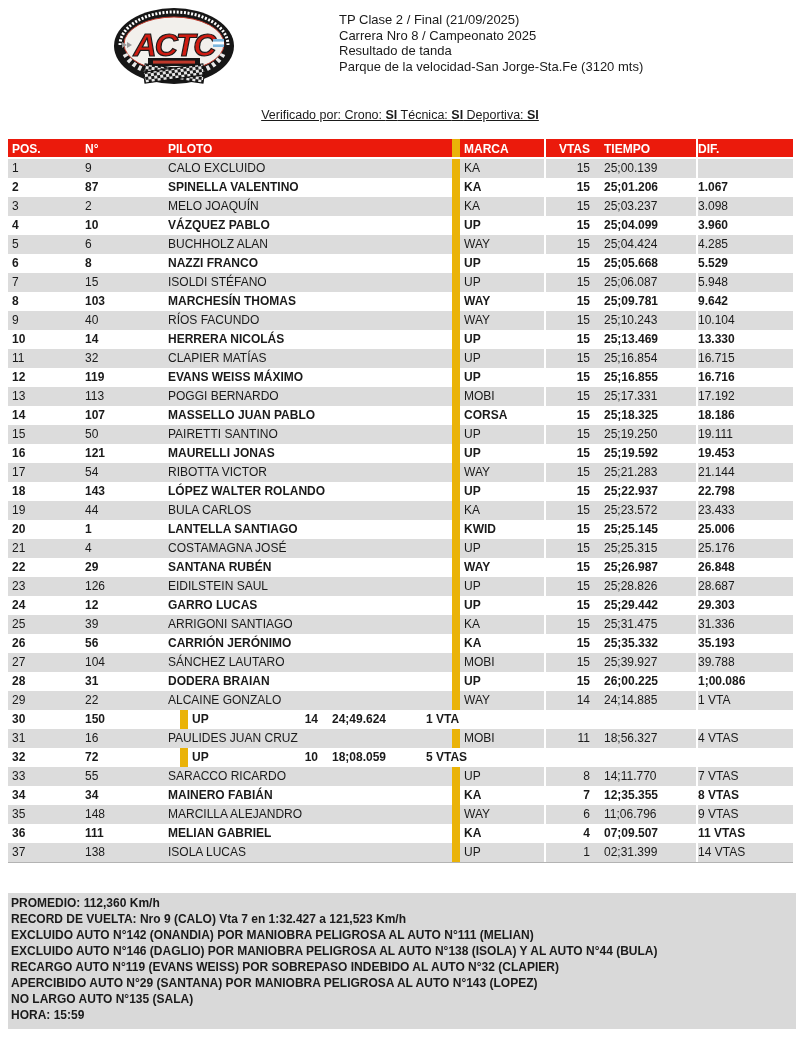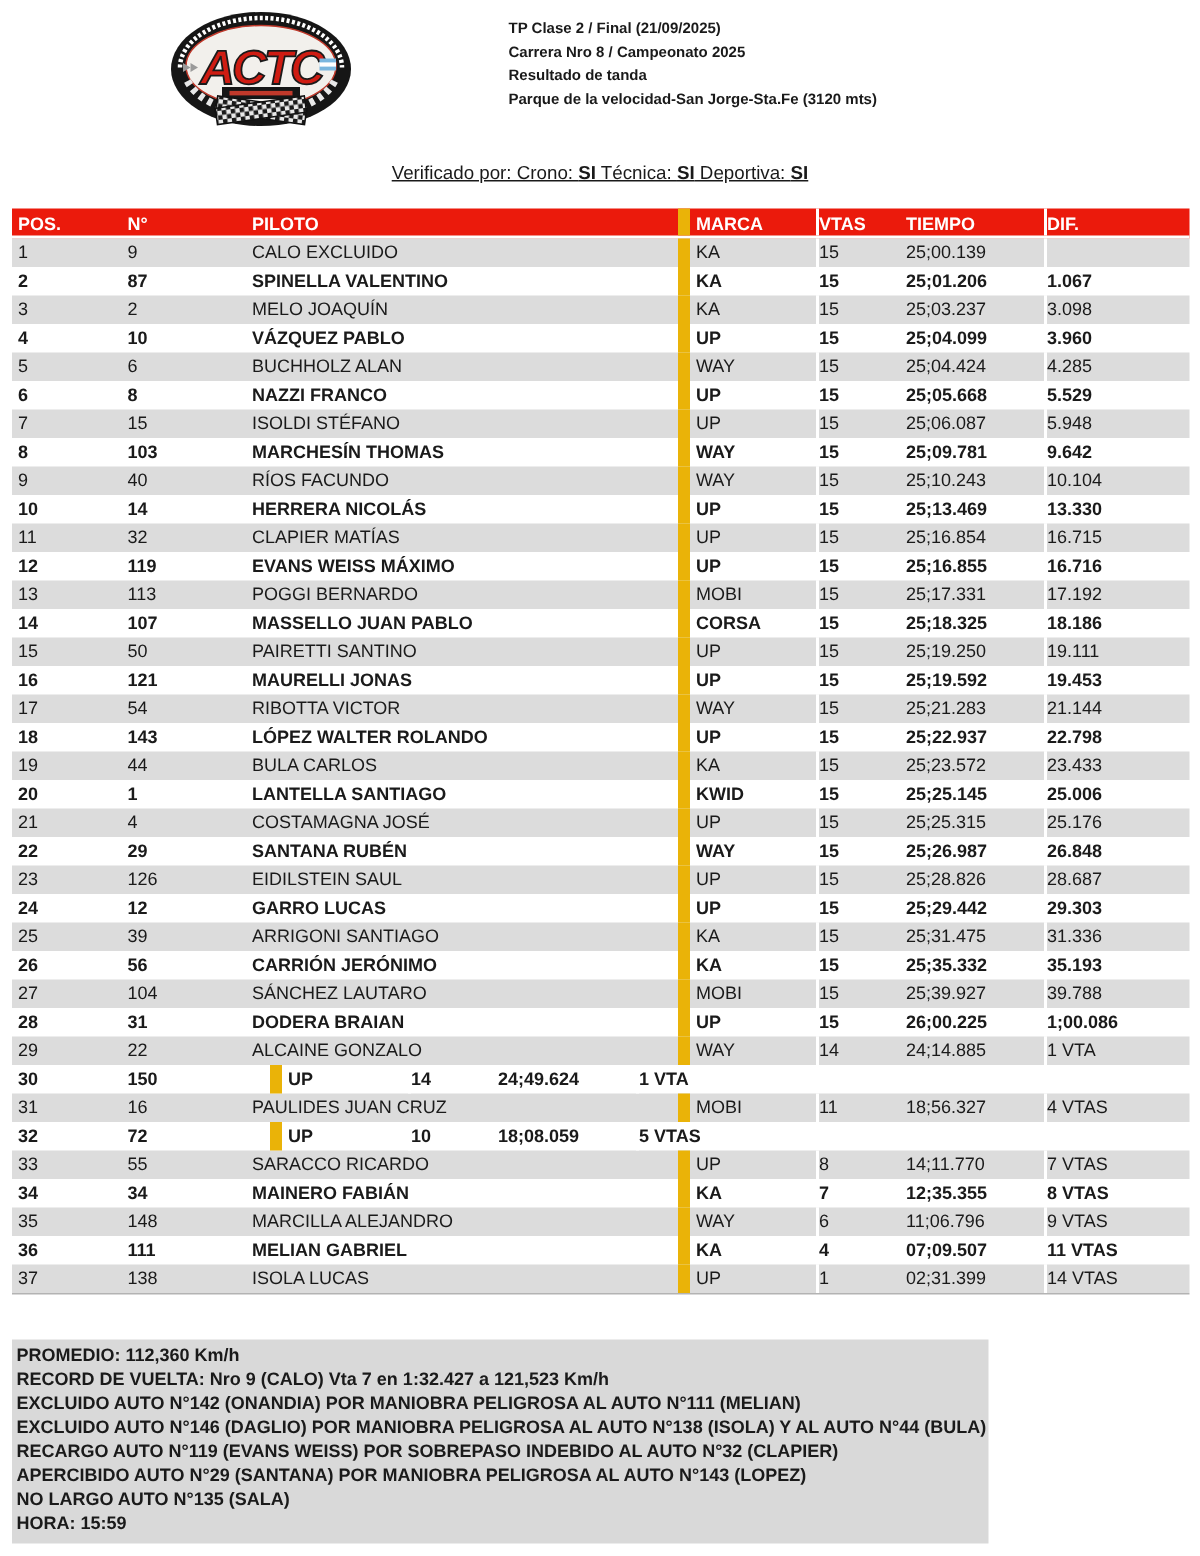--- a/index.html
+++ b/index.html
@@ -8,21 +8,21 @@
     font-family: "Liberation Sans", sans-serif;
     color: #1a1a1a;
     overflow: hidden;
   }
   .page { position: relative; width: 800px; height: 1037px; background: #fff; }
 
   
   .logo-wrap { position: absolute; left: 112px; top: 4px; width: 125px; height: 92px; }
   .race-info {
     position: absolute; left: 339px; top: 12px; width: 332px;
-    font-size: 10px; font-weight: bold; line-height: 15.5px;
+    font-size: 13px; font-weight: normal; line-height: 15.5px;
   }
   .verify-line {
     position: absolute; top: 108px; left: 0; width: 100%;
     text-align: center; font-size: 12.5px; text-decoration: underline;
   }
   .verify-line b { font-weight: bold; }
 
   
   .rtable { position: absolute; left: 8px; top: 139px; width: 785px; }
   .trow, .thead { display: flex; width: 100%; }
@@ -34,27 +34,27 @@
   }
   .trow { height: 19px; line-height: 19px; font-size: 12px; }
   .trow.stripe { background: var(--row-gray, #DCDCDC); font-weight: normal; }
   .trow.boldrow { background: #fff; font-weight: bold; }
   .tbody { border-bottom: 1px solid #b3b3b3; }
   .tcell { overflow: hidden; white-space: nowrap; }
   .c-pos    { width: 77px;  padding-left: 4px; }
   .c-num    { width: 83px; }
   .c-pilot  { width: 272px; }
   .c-marca  { width: 92px;  border-left: 8px solid #eab308; padding-left: 4px; margin-left: 12px; }
-  .c-vtas   { width: 52px;  border-left: 2px solid #fff; padding-right: 6px; }
+  .c-vtas   { width: 52px;  border-left: 2px solid #fff; text-align: right; padding-right: 6px; }
   .c-tiempo { width: 100px; padding-left: 8px; }
   .c-dif    { flex: 1;      border-left: 2px solid #fff; text-align: left; padding-right: 5px; }
 
   
   .footer-box {
-    position: absolute; left: 8px; top: 893px; width: 651px; height: 136px;
+    position: absolute; left: 8px; top: 893px; width: 788px; height: 136px;
     background: var(--footer-gray, #D9D9D9);
     padding: 2px 0 0 3px;
     font-size: 12px; font-weight: bold; line-height: 16px;
     white-space: nowrap;
   }
   .fline b { font-weight: bold; }
 </style>
 </head>
 <body>
 

